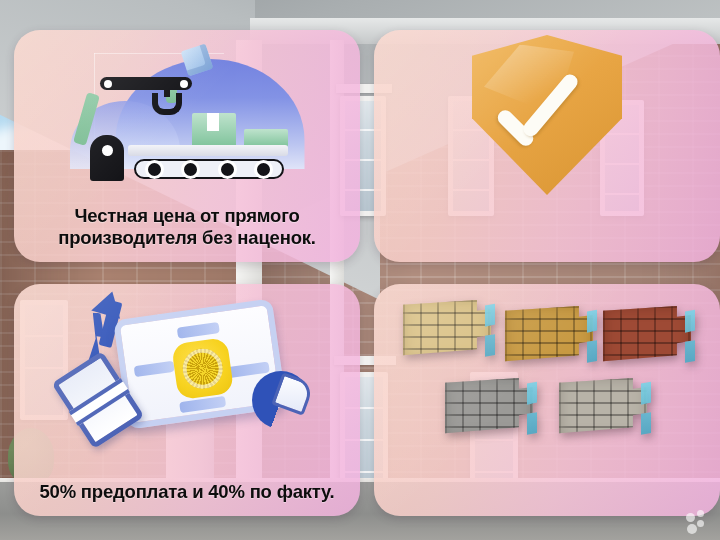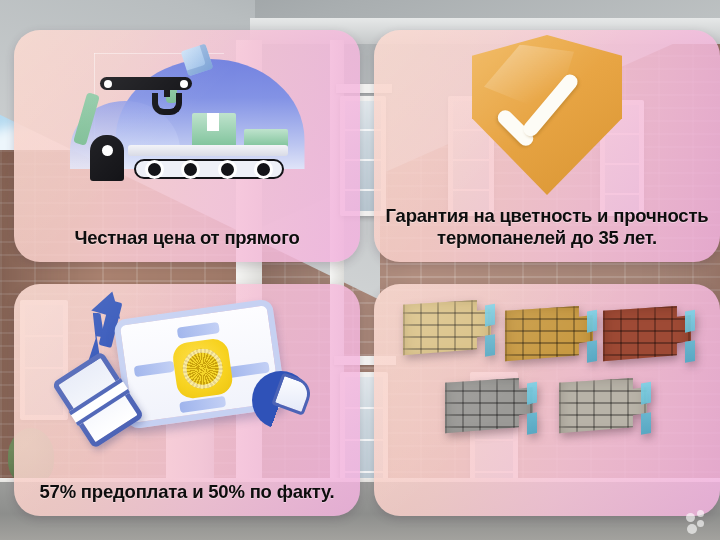--- a/index.html
+++ b/index.html
@@ -449,38 +449,35 @@
         <div class="rollers">
           <b></b>
             <b></b>
             <b></b>
             <b></b>
         </div>
       </div>
     </div>
     <div class="card-caption">
       <div>Честная цена от прямого</div>
+      <div>производителя без наценок.</div>
     </div>
   </div>
 
   <div class="card">
     <div class="card-art">
       <div class="shield-wrap">
         <div class="shield"></div>
         <div class="shield-hi"></div>
         <div class="check">
           <span class="s1"></span>
             <span class="s2"></span>
         </div>
       </div>
     </div>
-    <div class="card-caption">
-      <div>Гарантия на цветность и прочность</div>
-      <div>термопанелей до 35 лет.</div>
-    </div>
   </div>
 
   <div class="card">
     <div class="card-art">
       <div class="fin">
         <div class="arrow">
           <div class="zig"></div>
           <div class="shaft"></div>
           <div class="head"></div>
         </div>
@@ -499,21 +496,21 @@
           <div class="band"></div>
         </div>
 
         <div class="pie">
           <div class="big"></div>
           <div class="slice"></div>
         </div>
       </div>
     </div>
     <div class="card-caption">
-      <div>57% предоплата и 50% по факту.</div>
+      <div>50% предоплата и 40% по факту.</div>
     </div>
   </div>
 
   <div class="card">
     <div class="card-art">
       <div class="panels">
 
         <div class="panel" id="p0" style="left:6px;top:6px;">
           <div class="stack">
               <div class="body" style="background-color: rgb(217, 192, 132); box-shadow: rgb(185, 159, 99) 0px 0px 14px inset;"></div>

